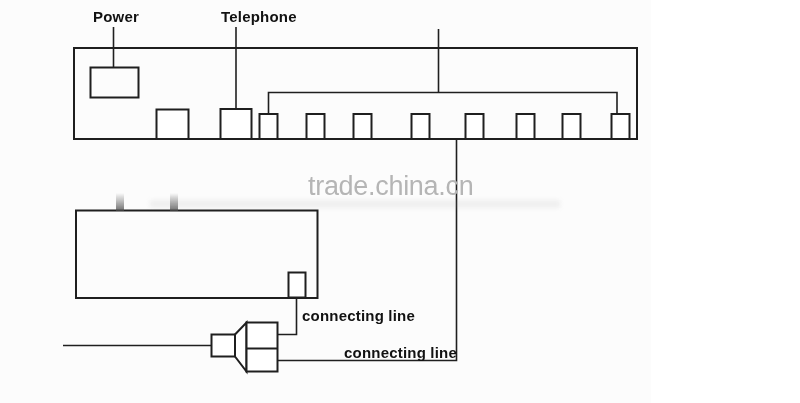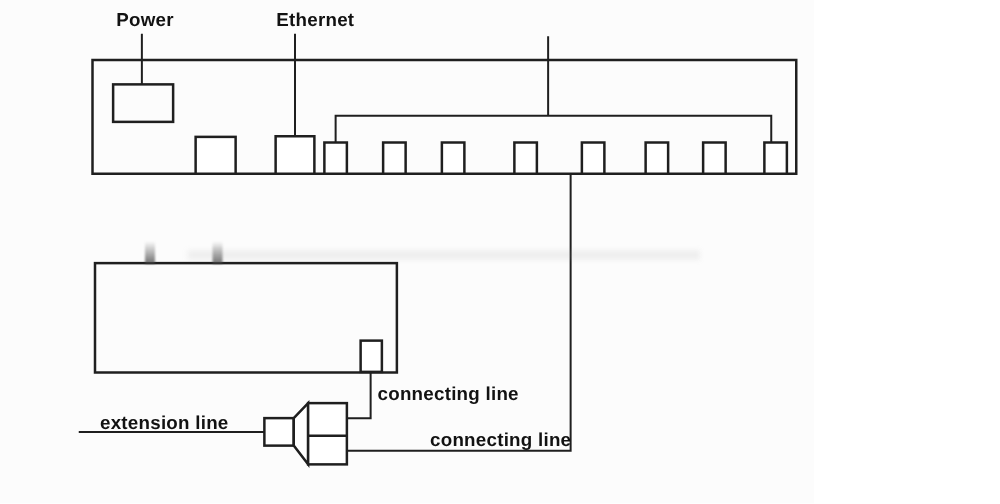--- a/index.html
+++ b/index.html
@@ -78,19 +78,19 @@
       <rect x="246.5" y="322.5" width="31" height="49"></rect>
       <line x1="246.5" y1="348.5" x2="277.5" y2="348.5"></line>
     </g>
   </svg>
 
   <div class="smudge-arrow" style="left:116px;top:193px"></div>
   <div class="smudge-arrow" style="left:170px;top:193px"></div>
   <div class="smudge-band"></div>
 
   <div class="lbl" style="left:93px;top:9px">Power</div>
-  <div class="lbl" style="left:221px;top:9px">Ethernet</div>
+  <div class="lbl" style="left:221px;top:9px">Telephone</div>
   <div class="lbl" style="left:302px;top:308px">connecting line</div>
   <div class="lbl" style="left:344px;top:345px">connecting line</div>
-  <div class="lbl" style="left:80px;top:331px">extension line</div>
 
+  <div class="watermark">trade.china.cn</div>
 
 </div>
 
 </body></html>

